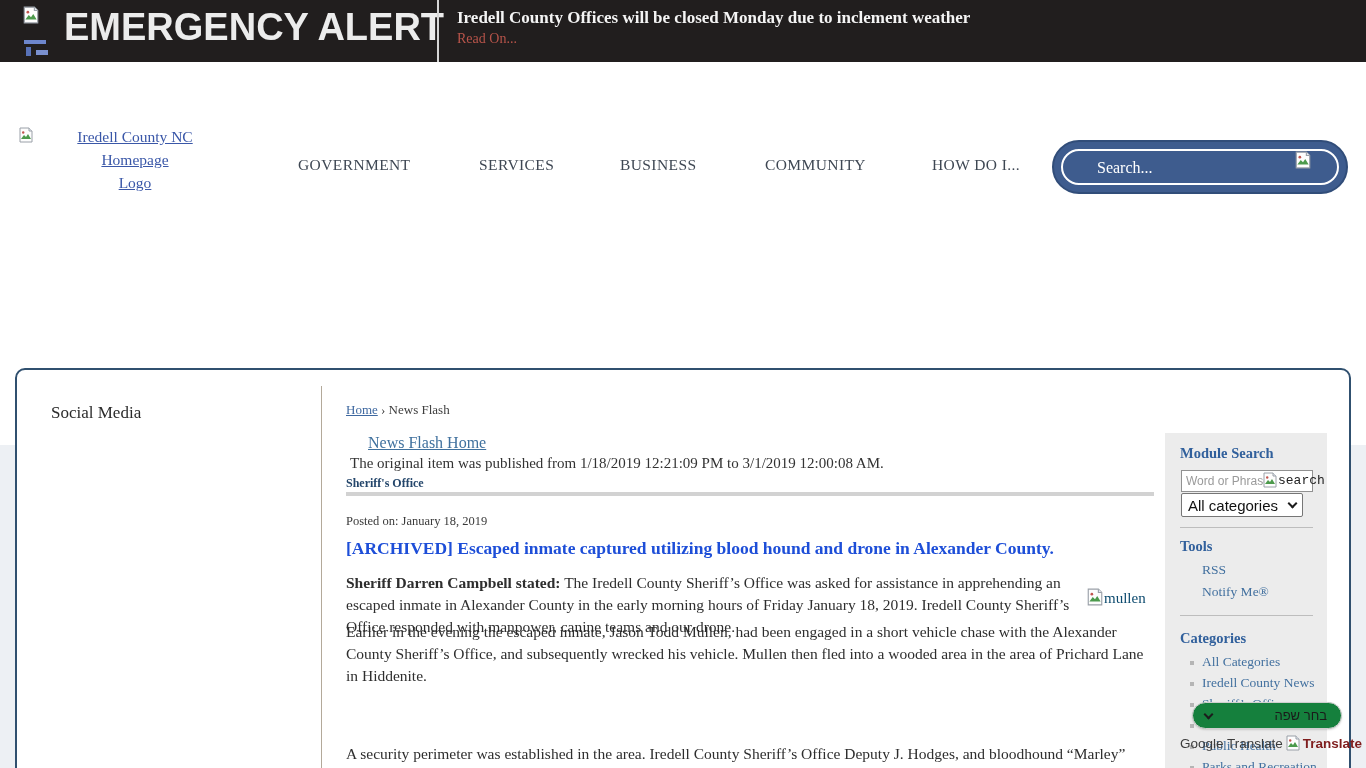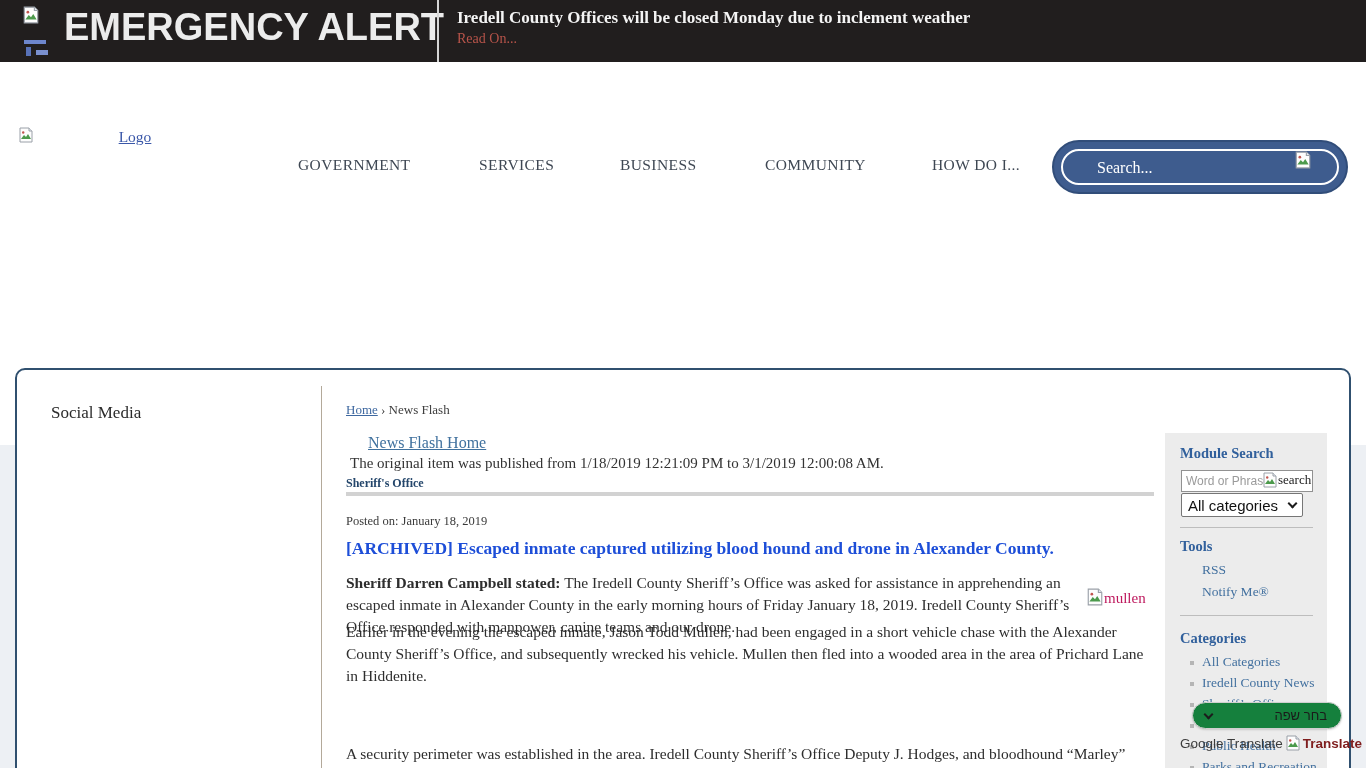--- a/index.html
+++ b/index.html
@@ -65,35 +65,35 @@
   .nf-home { left:368px; top:434px; font-size:16px; color:#40719e; text-decoration:underline; cursor:pointer; }
   .published { left:350px; top:455px; font-size:15px; color:#333; }
   .cat-label { left:346px; top:476px; font-size:12px; font-weight:bold; color:#24466b; }
   .hr-div { left:346px; top:492px; width:808px; height:4px; background:#d2d2d2; }
   .posted-on { left:346px; top:514px; font-size:12.5px; color:#3a3a3a; }
   .headline { left:346px; top:538px; font-size:17.5px; font-weight:bold; color:#1d4ed8; width:810px; }
   .para { color:#2e2e2e; font-size:15.5px; line-height:21.8px; text-align:left; }
   .para1 { left:346px; top:572px; width:742px; }
   .para2 { left:346px; top:621px; width:806px; }
   .para3 { left:346px; top:743px; width:806px; }
-  .mullen { left:1086px; top:588px; font-size:15px; color:#be185d; white-space:nowrap; }
+  .mullen { left:1086px; top:588px; font-size:15px; color:#0c4a6e; white-space:nowrap; }
   .mullen svg { vertical-align:-3px; }
 
   
   .sidebar-box { left:1165px; top:433px; width:162px; height:335px; background:#ececec; }
   .sb-title { font-weight:bold; font-size:14.5px; color:#31609c; }
   .ms-title { left:1180px; top:445px; }
   .ms-input {
     left:1181px; top:470px; width:132px; height:22px; background:#fff;
     border:1px solid #919191; font-family:"Liberation Sans",sans-serif;
     font-size:12px; color:#444; padding:2px 4px;
   }
   .ms-input::placeholder { color:#9a9a9a; opacity:1; }
   .ms-search-btn { left:1262px; top:470px; cursor:pointer; white-space:nowrap; }
-  .ms-search-btn .lbl { font-size:13px; color:#222; font-family:Liberation Serif, serif;margin-top:36px; }
+  .ms-search-btn .lbl { font-size:13px; color:#222; font-family:Liberation Mono, monospace;margin-top:36px; }
   .ms-search-btn svg { vertical-align:-4px; }
   .ms-select {
     left:1181px; top:493px; width:122px; height:24px; background:#fff;
     border:1px solid #767676; border-radius:2px; cursor:pointer;
     font-family:"Liberation Sans",sans-serif; font-size:15px; color:#111;
     display:flex; align-items:center; padding:0 6px; justify-content:space-between;
   }
   .sb-div { left:1180px; width:133px; height:1px; background:#bdbdbd; }
   .tools-title { left:1180px; top:538px; }
   .sb-link { left:1202px; font-size:13.5px; color:#42709f; cursor:pointer; white-space:nowrap; }
@@ -142,20 +142,21 @@
   <div class="abs nav-bar">
     <span class="abs logo-icon">
       <svg width="16" height="16" viewBox="0 0 16 16">
           <path d="M2 1h9l3 3v11H2z" fill="#fdfdfd" stroke="#9aa0a8"></path>
           <path d="M11 1v3h3" fill="#e8ecf2" stroke="#9aa0a8"></path>
           <path d="M3 12l3-4 2 2 2-3 3 5z" fill="#4c9a4c"></path>
           <circle cx="5.2" cy="5.5" r="1.2" fill="#c2554f"></circle>
         </svg>
     </span>
     <div class="abs logo-text">
+      <div>Iredell County NC Homepage</div>
       <div>Logo</div>
     </div>
 
     <span class="abs menu-item" style="left:298px;">GOVERNMENT</span>
     <span class="abs menu-item" style="left:479px;">SERVICES</span>
     <span class="abs menu-item" style="left:620px;">BUSINESS</span>
     <span class="abs menu-item" style="left:765px;">COMMUNITY</span>
     <span class="abs menu-item" style="left:932px;">HOW DO I...</span>
 
     <div class="abs search-pill">

